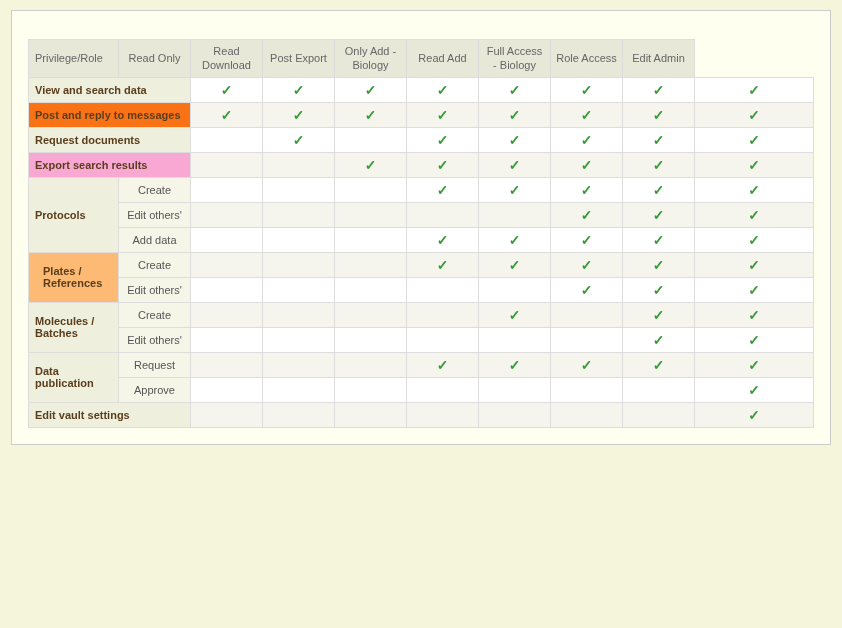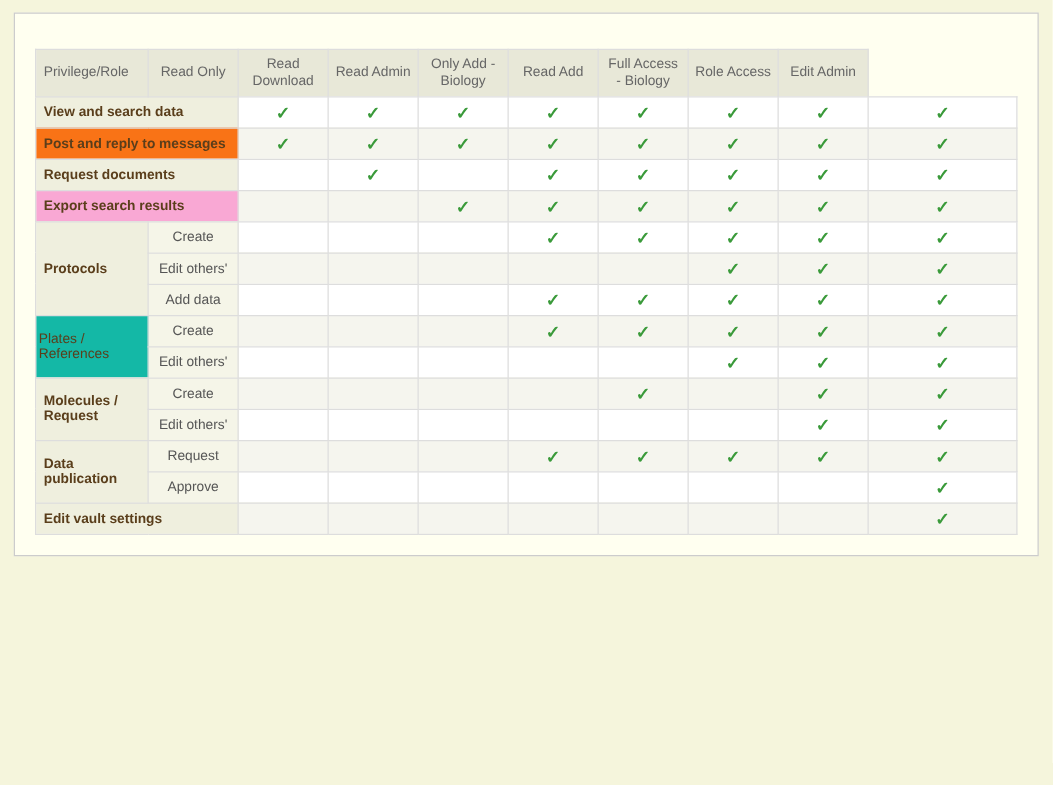--- a/index.html
+++ b/index.html
@@ -74,21 +74,21 @@
 <div class="container">
   <span class="close-btn"></span>
   <h2></h2>
 
   <table>
     <thead>
       <tr id="header-row">
       <th class="header-role" style="text-align: left; padding-left: 6px; width: 90px; margin-top: 20px;">Privilege/Role</th>
           <th class="header-role" style="width: 72px;">Read Only</th>
           <th class="header-role" style="width: 72px;">Read Download</th>
-          <th class="header-role" style="width: 72px;">Read Admin</th>
+          <th class="header-role" style="width: 72px;">Post Export</th>
           <th class="header-role" style="width: 72px;">Only Add - Biology</th>
           <th class="header-role" style="width: 72px;">Read Add</th>
           <th class="header-role" style="width: 72px;">Full Access - Biology</th>
           <th class="header-role" style="width: 72px;">Role Access</th>
           <th class="header-role" style="width: 72px;">Edit Admin</th>
         </tr>
     </thead>
     <tbody id="table-body">
         <tr>
           <td rowspan="1" colspan="2" style="text-align: left; padding-left: 6px; font-weight: bold; color: rgb(90, 62, 27); font-size: 11px; background: rgb(239, 239, 222); vertical-align: middle; border: 1px solid rgb(221, 221, 221);">View and search data</td>
@@ -162,21 +162,21 @@
           <td style="text-align: center; border: 1px solid rgb(221, 221, 221); background: rgb(255, 255, 255);"></td>
           <td style="text-align: center; border: 1px solid rgb(221, 221, 221); background: rgb(255, 255, 255);"></td>
           <td style="text-align: center; border: 1px solid rgb(221, 221, 221); background: rgb(255, 255, 255);"></td>
           <td style="text-align: center; border: 1px solid rgb(221, 221, 221); background: rgb(255, 255, 255);"><span class="check">✓</span></td>
           <td style="text-align: center; border: 1px solid rgb(221, 221, 221); background: rgb(255, 255, 255);"><span class="check">✓</span></td>
           <td style="text-align: center; border: 1px solid rgb(221, 221, 221); background: rgb(255, 255, 255);"><span class="check">✓</span></td>
           <td style="text-align: center; border: 1px solid rgb(221, 221, 221); background: rgb(255, 255, 255);"><span class="check">✓</span></td>
           <td style="text-align: center; border: 1px solid rgb(221, 221, 221); background: rgb(255, 255, 255);"><span class="check">✓</span></td>
         </tr>
         <tr>
-          <td rowspan="2" style="text-align: left; padding-left: 2px; font-weight: normal; color: rgb(90, 62, 27); font-size: 11px; background: #14b8a6; vertical-align: middle; border: 1px solid rgb(221, 221, 221);">Plates / References</td>
+          <td rowspan="2" style="text-align: left; padding-left: 14px; font-weight: bold; color: rgb(90, 62, 27); font-size: 11px; background: #fdba74; vertical-align: middle; border: 1px solid rgb(221, 221, 221);">Plates / References</td>
           <td style="color: rgb(85, 85, 85); text-align: center; background: rgb(245, 245, 232); border: 1px solid rgb(221, 221, 221);">Create</td>
           <td style="text-align: center; border: 1px solid rgb(221, 221, 221); background: rgb(245, 245, 238);"></td>
           <td style="text-align: center; border: 1px solid rgb(221, 221, 221); background: rgb(245, 245, 238);"></td>
           <td style="text-align: center; border: 1px solid rgb(221, 221, 221); background: rgb(245, 245, 238);"></td>
           <td style="text-align: center; border: 1px solid rgb(221, 221, 221); background: rgb(245, 245, 238);"><span class="check">✓</span></td>
           <td style="text-align: center; border: 1px solid rgb(221, 221, 221); background: rgb(245, 245, 238);"><span class="check">✓</span></td>
           <td style="text-align: center; border: 1px solid rgb(221, 221, 221); background: rgb(245, 245, 238);"><span class="check">✓</span></td>
           <td style="text-align: center; border: 1px solid rgb(221, 221, 221); background: rgb(245, 245, 238);"><span class="check">✓</span></td>
           <td style="text-align: center; border: 1px solid rgb(221, 221, 221); background: rgb(245, 245, 238);"><span class="check">✓</span></td>
         </tr>
@@ -185,21 +185,21 @@
           <td style="text-align: center; border: 1px solid rgb(221, 221, 221); background: rgb(255, 255, 255);"></td>
           <td style="text-align: center; border: 1px solid rgb(221, 221, 221); background: rgb(255, 255, 255);"></td>
           <td style="text-align: center; border: 1px solid rgb(221, 221, 221); background: rgb(255, 255, 255);"></td>
           <td style="text-align: center; border: 1px solid rgb(221, 221, 221); background: rgb(255, 255, 255);"></td>
           <td style="text-align: center; border: 1px solid rgb(221, 221, 221); background: rgb(255, 255, 255);"></td>
           <td style="text-align: center; border: 1px solid rgb(221, 221, 221); background: rgb(255, 255, 255);"><span class="check">✓</span></td>
           <td style="text-align: center; border: 1px solid rgb(221, 221, 221); background: rgb(255, 255, 255);"><span class="check">✓</span></td>
           <td style="text-align: center; border: 1px solid rgb(221, 221, 221); background: rgb(255, 255, 255);"><span class="check">✓</span></td>
         </tr>
         <tr>
-          <td rowspan="2" style="text-align: left; padding-left: 6px; font-weight: bold; color: rgb(90, 62, 27); font-size: 11px; background: rgb(239, 239, 222); vertical-align: middle; border: 1px solid rgb(221, 221, 221);">Molecules / Request</td>
+          <td rowspan="2" style="text-align: left; padding-left: 6px; font-weight: bold; color: rgb(90, 62, 27); font-size: 11px; background: rgb(239, 239, 222); vertical-align: middle; border: 1px solid rgb(221, 221, 221);">Molecules / Batches</td>
           <td style="color: rgb(85, 85, 85); text-align: center; background: rgb(245, 245, 232); border: 1px solid rgb(221, 221, 221);">Create</td>
           <td style="text-align: center; border: 1px solid rgb(221, 221, 221); background: rgb(245, 245, 238);"></td>
           <td style="text-align: center; border: 1px solid rgb(221, 221, 221); background: rgb(245, 245, 238);"></td>
           <td style="text-align: center; border: 1px solid rgb(221, 221, 221); background: rgb(245, 245, 238);"></td>
           <td style="text-align: center; border: 1px solid rgb(221, 221, 221); background: rgb(245, 245, 238);"></td>
           <td style="text-align: center; border: 1px solid rgb(221, 221, 221); background: rgb(245, 245, 238);"><span class="check">✓</span></td>
           <td style="text-align: center; border: 1px solid rgb(221, 221, 221); background: rgb(245, 245, 238);"></td>
           <td style="text-align: center; border: 1px solid rgb(221, 221, 221); background: rgb(245, 245, 238);"><span class="check">✓</span></td>
           <td style="text-align: center; border: 1px solid rgb(221, 221, 221); background: rgb(245, 245, 238);"><span class="check">✓</span></td>
         </tr>

